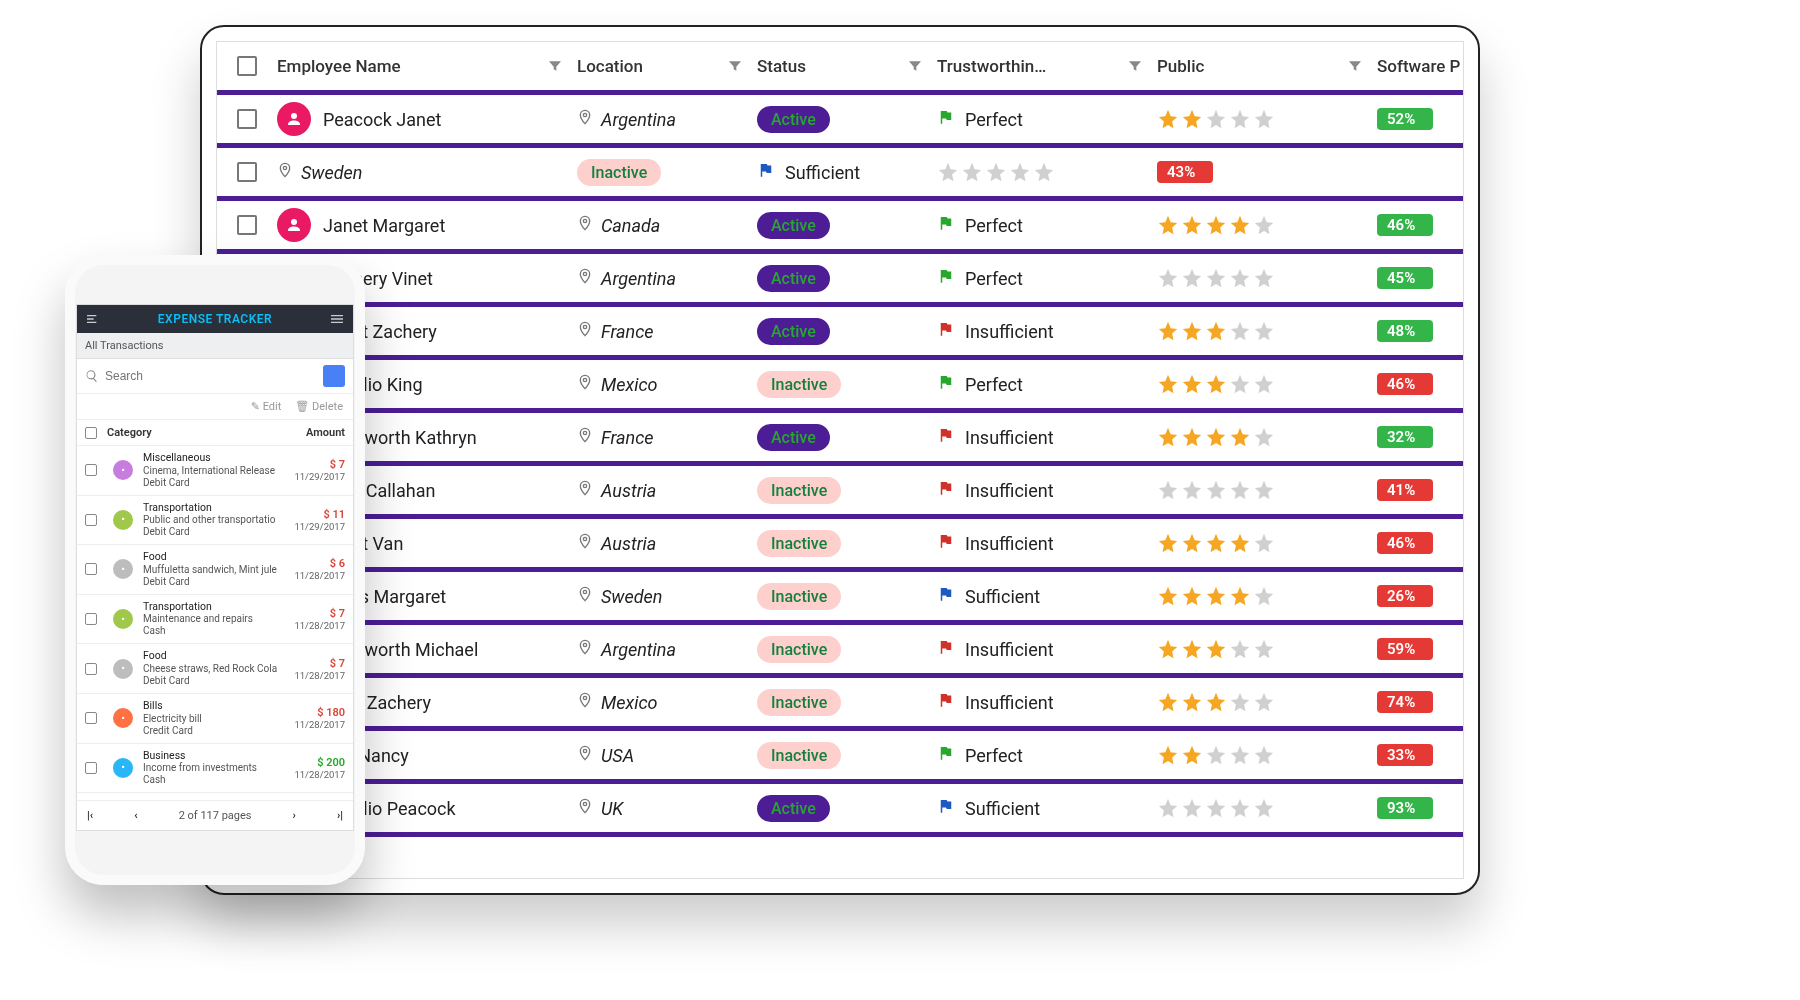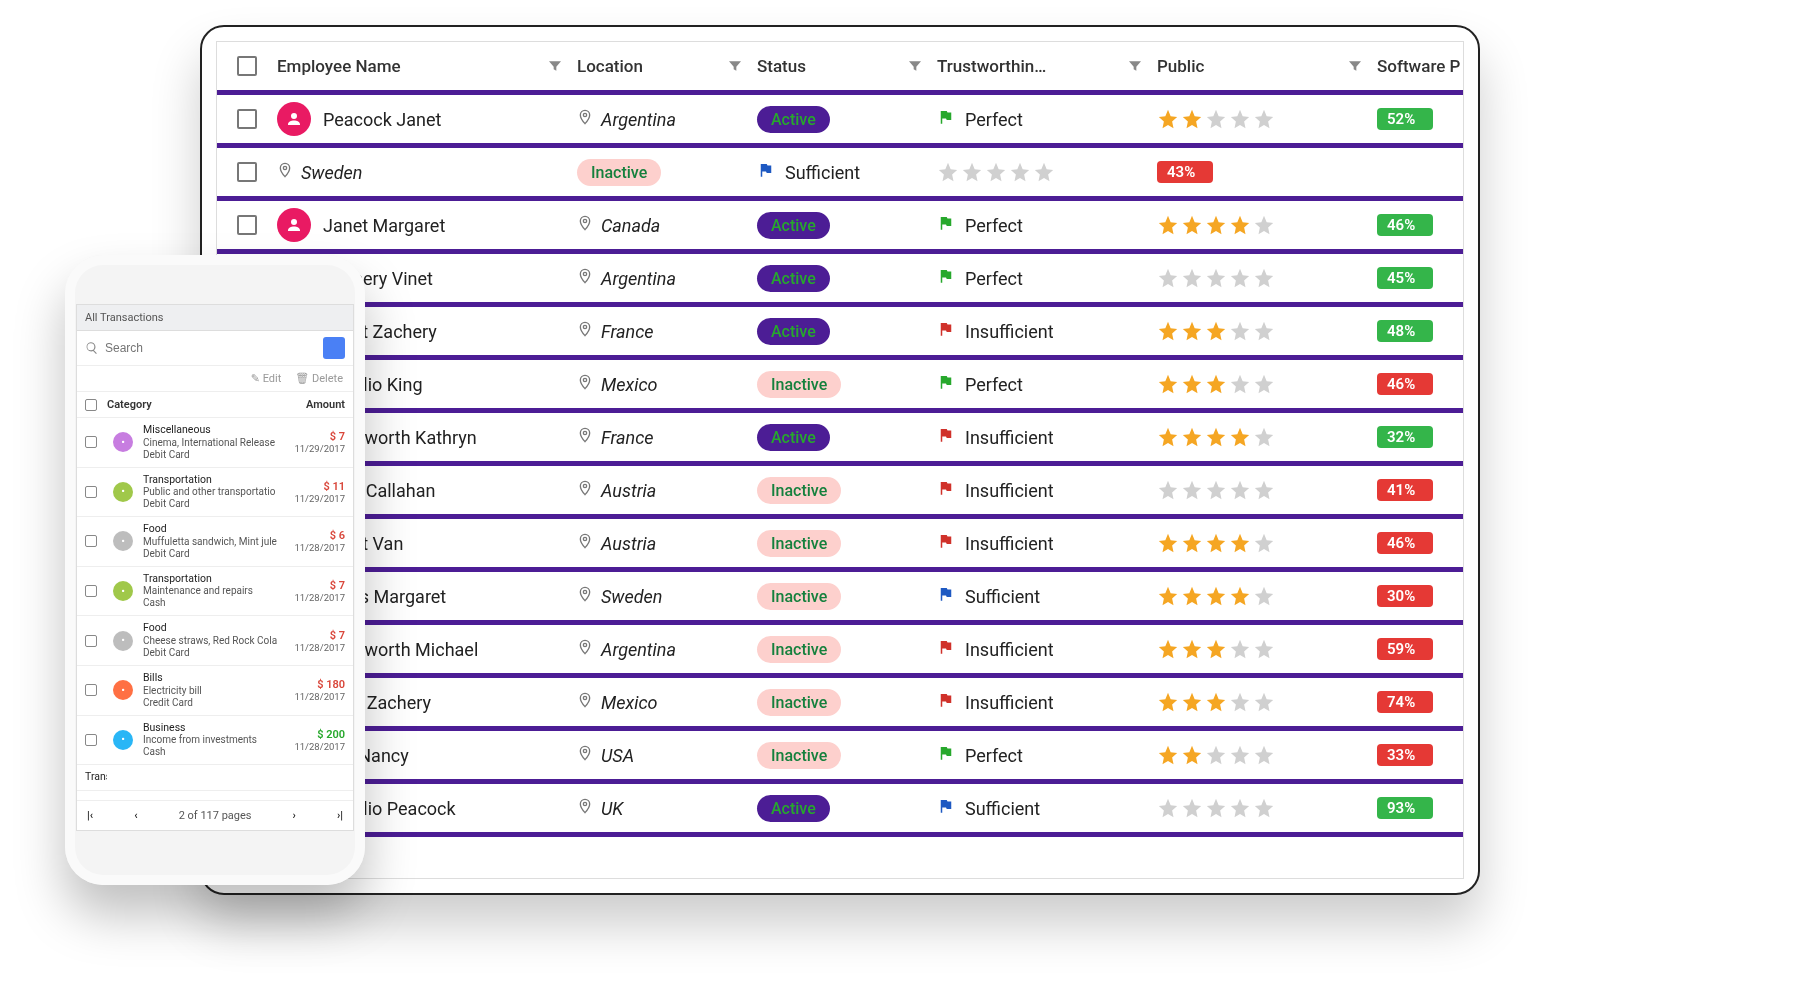--- a/index.html
+++ b/index.html
@@ -701,21 +701,21 @@
               <path d="M12 2l2.9 6.9L22 9.8l-5.5 4.9L18 22l-6-3.5L6 22l1.5-7.3L2 9.8l7.1-.9z"></path>
             </svg>
             <svg class="star on" viewBox="0 0 24 24">
               <path d="M12 2l2.9 6.9L22 9.8l-5.5 4.9L18 22l-6-3.5L6 22l1.5-7.3L2 9.8l7.1-.9z"></path>
             </svg>
             <svg class="star" viewBox="0 0 24 24">
               <path d="M12 2l2.9 6.9L22 9.8l-5.5 4.9L18 22l-6-3.5L6 22l1.5-7.3L2 9.8l7.1-.9z"></path>
             </svg>
           </div>
           <div class="soft-cell">
-            <span class="soft-badge soft-red">30%</span>
+            <span class="soft-badge soft-red">26%</span>
           </div>
         </div>
         <div class="grid-row">
           <div class="grid-checkbox">
             <div class="chk"></div>
           </div>
           <div class="emp-cell">
             <div class="avatar">
               <svg viewBox="0 0 24 24">
                 <path d="M12 12a4 4 0 100-8 4 4 0 000 8zm0 2c-4 0-8 2-8 5v1h16v-1c0-3-4-5-8-5z"></path>
@@ -898,20 +898,29 @@
           <div class="soft-cell">
             <span class="soft-badge soft-green">93%</span>
           </div>
         </div>
       </div>
   </div>
 </div>
 
 <div class="phone">
   <div class="phone-screen">
+    <div class="ph-topbar">
+      <svg class="bars" viewBox="0 0 24 24" fill="currentColor">
+          <path d="M3 6h14v2H3zM3 11h10v2H3zM3 16h14v2H3z"></path>
+        </svg>
+      <span>EXPENSE TRACKER</span>
+      <svg class="bars" viewBox="0 0 24 24" fill="currentColor">
+          <path d="M3 6h18v2H3zM3 11h18v2H3zM3 16h18v2H3z"></path>
+        </svg>
+    </div>
     <div class="ph-alltx">All Transactions</div>
     <div class="ph-search">
       <svg width="14" height="14" viewBox="0 0 24 24" fill="#888">
           <path d="M10 2a8 8 0 015.3 13.9l5 5-1.4 1.4-5-5A8 8 0 1110 2zm0 2a6 6 0 100 12 6 6 0 000-12z"></path>
         </svg>
       <input placeholder="Search" style="">
       <div class="ph-search-btn"></div>
     </div>
     <div class="ph-toolbar">
       <span>✎ <span>Edit</span></span>

